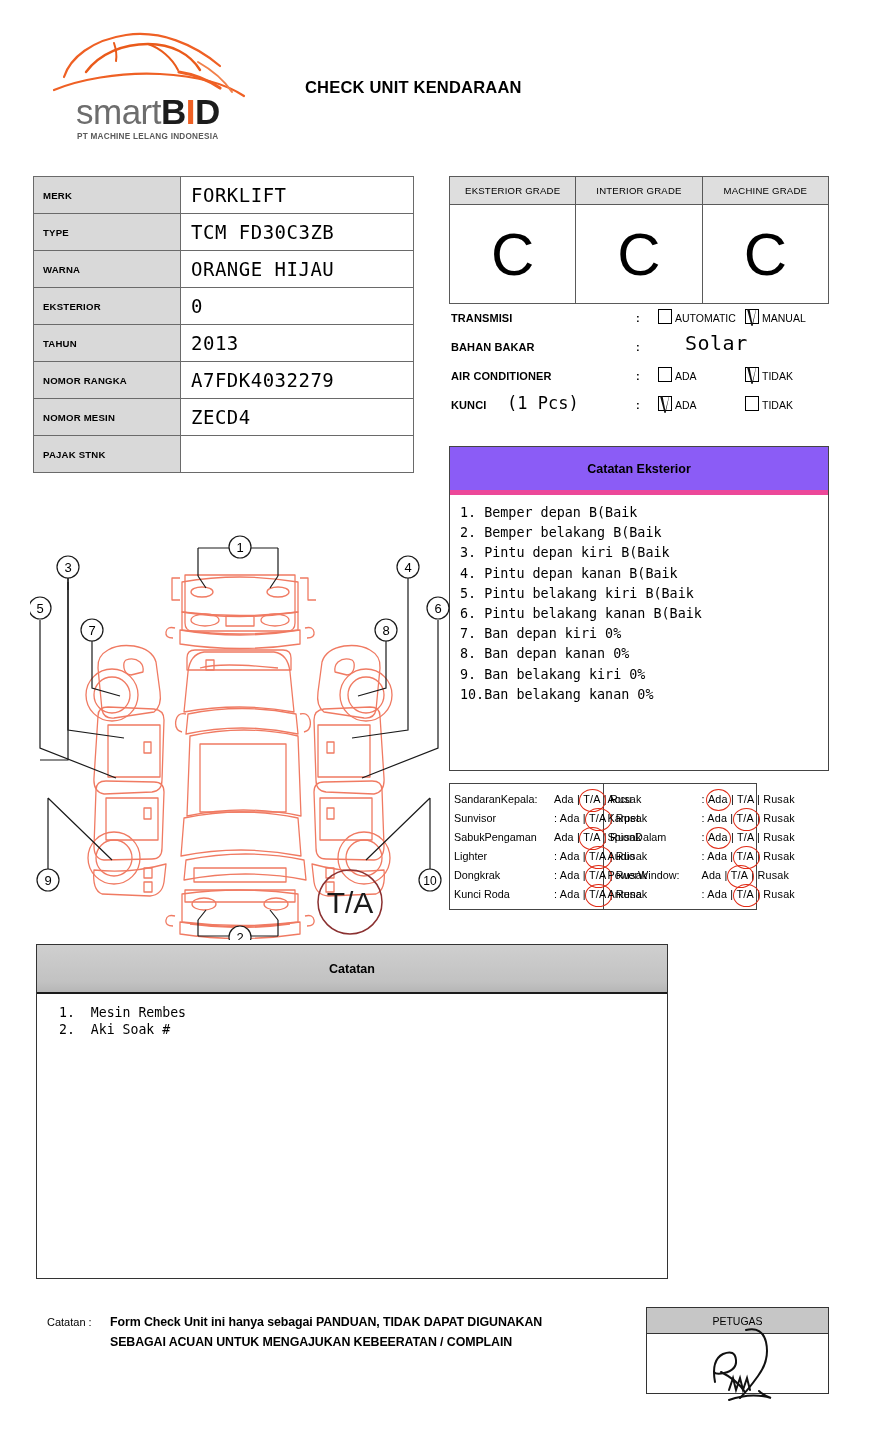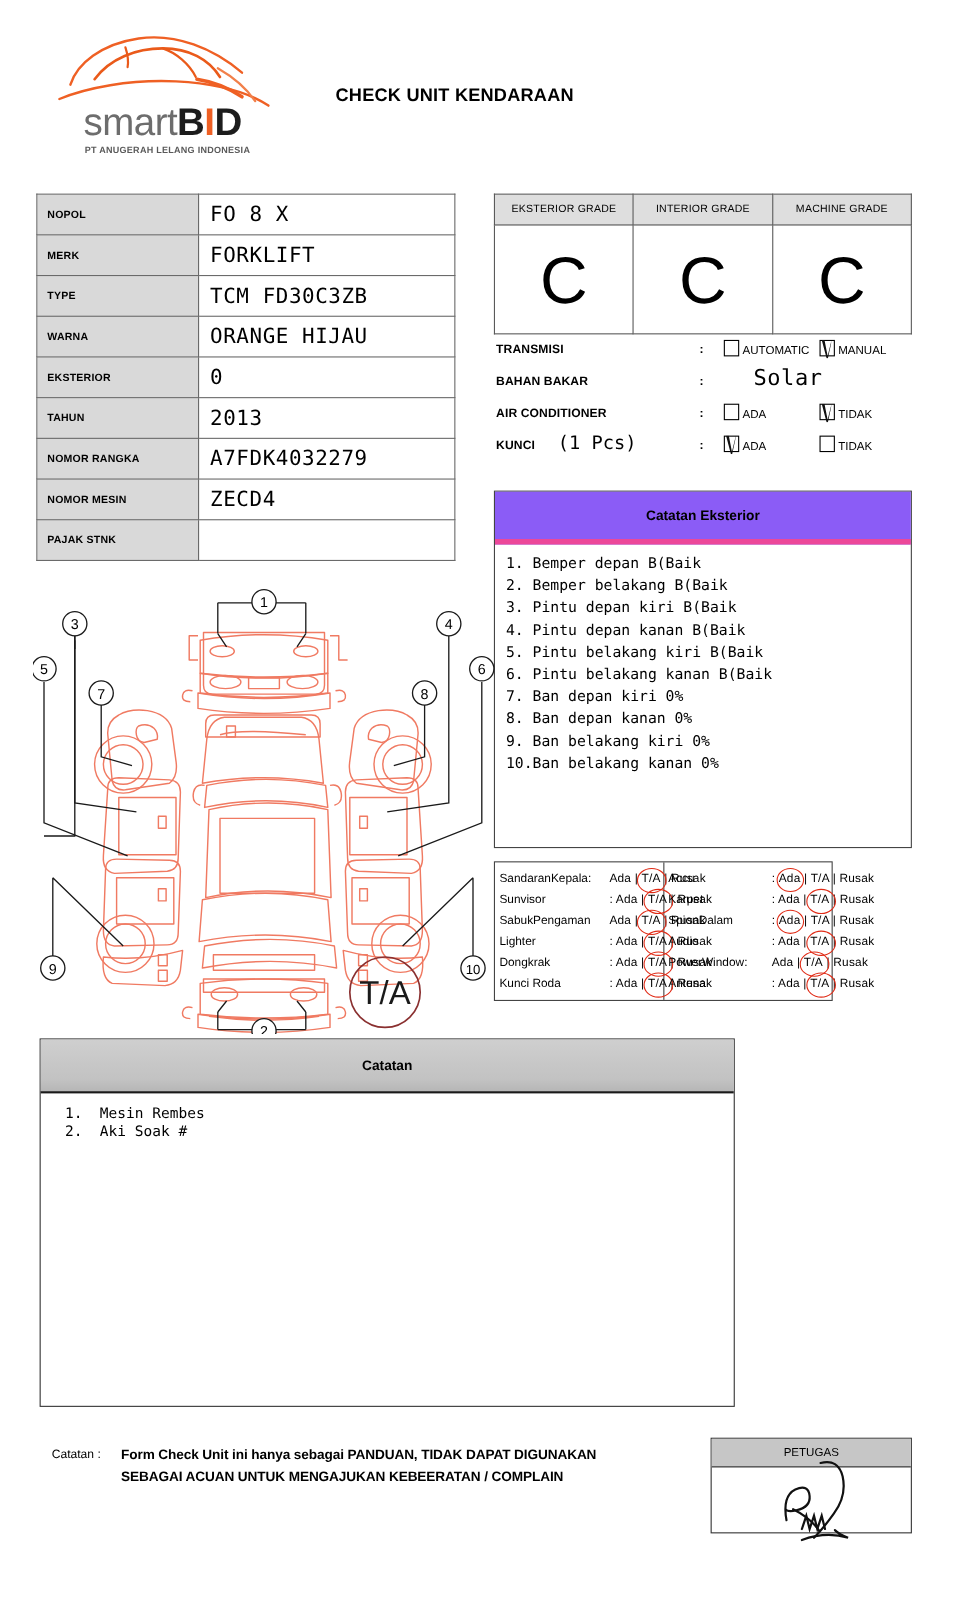--- a/index.html
+++ b/index.html
@@ -339,31 +339,27 @@
         <path d="M16 55 C22 36, 44 18, 78 13 C112 8, 146 22, 172 44" stroke-width="2.2"></path>
         <path d="M38 50 C52 31, 76 22, 100 22 C124 22, 142 32, 152 48" stroke="#ea5a1a" stroke-width="2.4"></path>
         <path d="M100 22 C112 26, 124 36, 130 48" stroke="#ea5a1a" stroke-width="2"></path>
         <path d="M66 21 C68 27, 69 33, 68 39" stroke="#ea5a1a" stroke-width="2"></path>
         <path d="M6 68 C30 58, 70 50, 112 52 C150 54, 178 62, 196 74" stroke-width="2.2"></path>
         <path d="M131 50 C144 52, 160 58, 172 66" stroke="#ef6024" stroke-width="3.2"></path>
         <path d="M150 40 C164 48, 176 58, 184 70" stroke="#f2804a" stroke-width="2"></path>
       </g>
     </svg>
     <div id="logo-wordmark"><span class="wm-smart">smart</span><span class="wm-b">B</span><span class="wm-i">I</span><span class="wm-d">D</span></div>
-    <div id="logo-tagline">PT ANUGERAH LELANG INDONESIA</div>
+    <div id="logo-tagline">PT MACHINE LELANG INDONESIA</div>
   </div>
   <div id="doc-title">CHECK UNIT KENDARAAN</div>
 </div>
 
 <table id="info-table">
   <tbody>
-    <tr>
-      <td class="lbl">NOPOL</td>
-      <td class="val">FO 8 X</td>
-    </tr>
     <tr>
       <td class="lbl">MERK</td>
       <td class="val">FORKLIFT</td>
     </tr>
     <tr>
       <td class="lbl">TYPE</td>
       <td class="val">TCM FD30C3ZB</td>
     </tr>
     <tr>
       <td class="lbl">WARNA</td>

